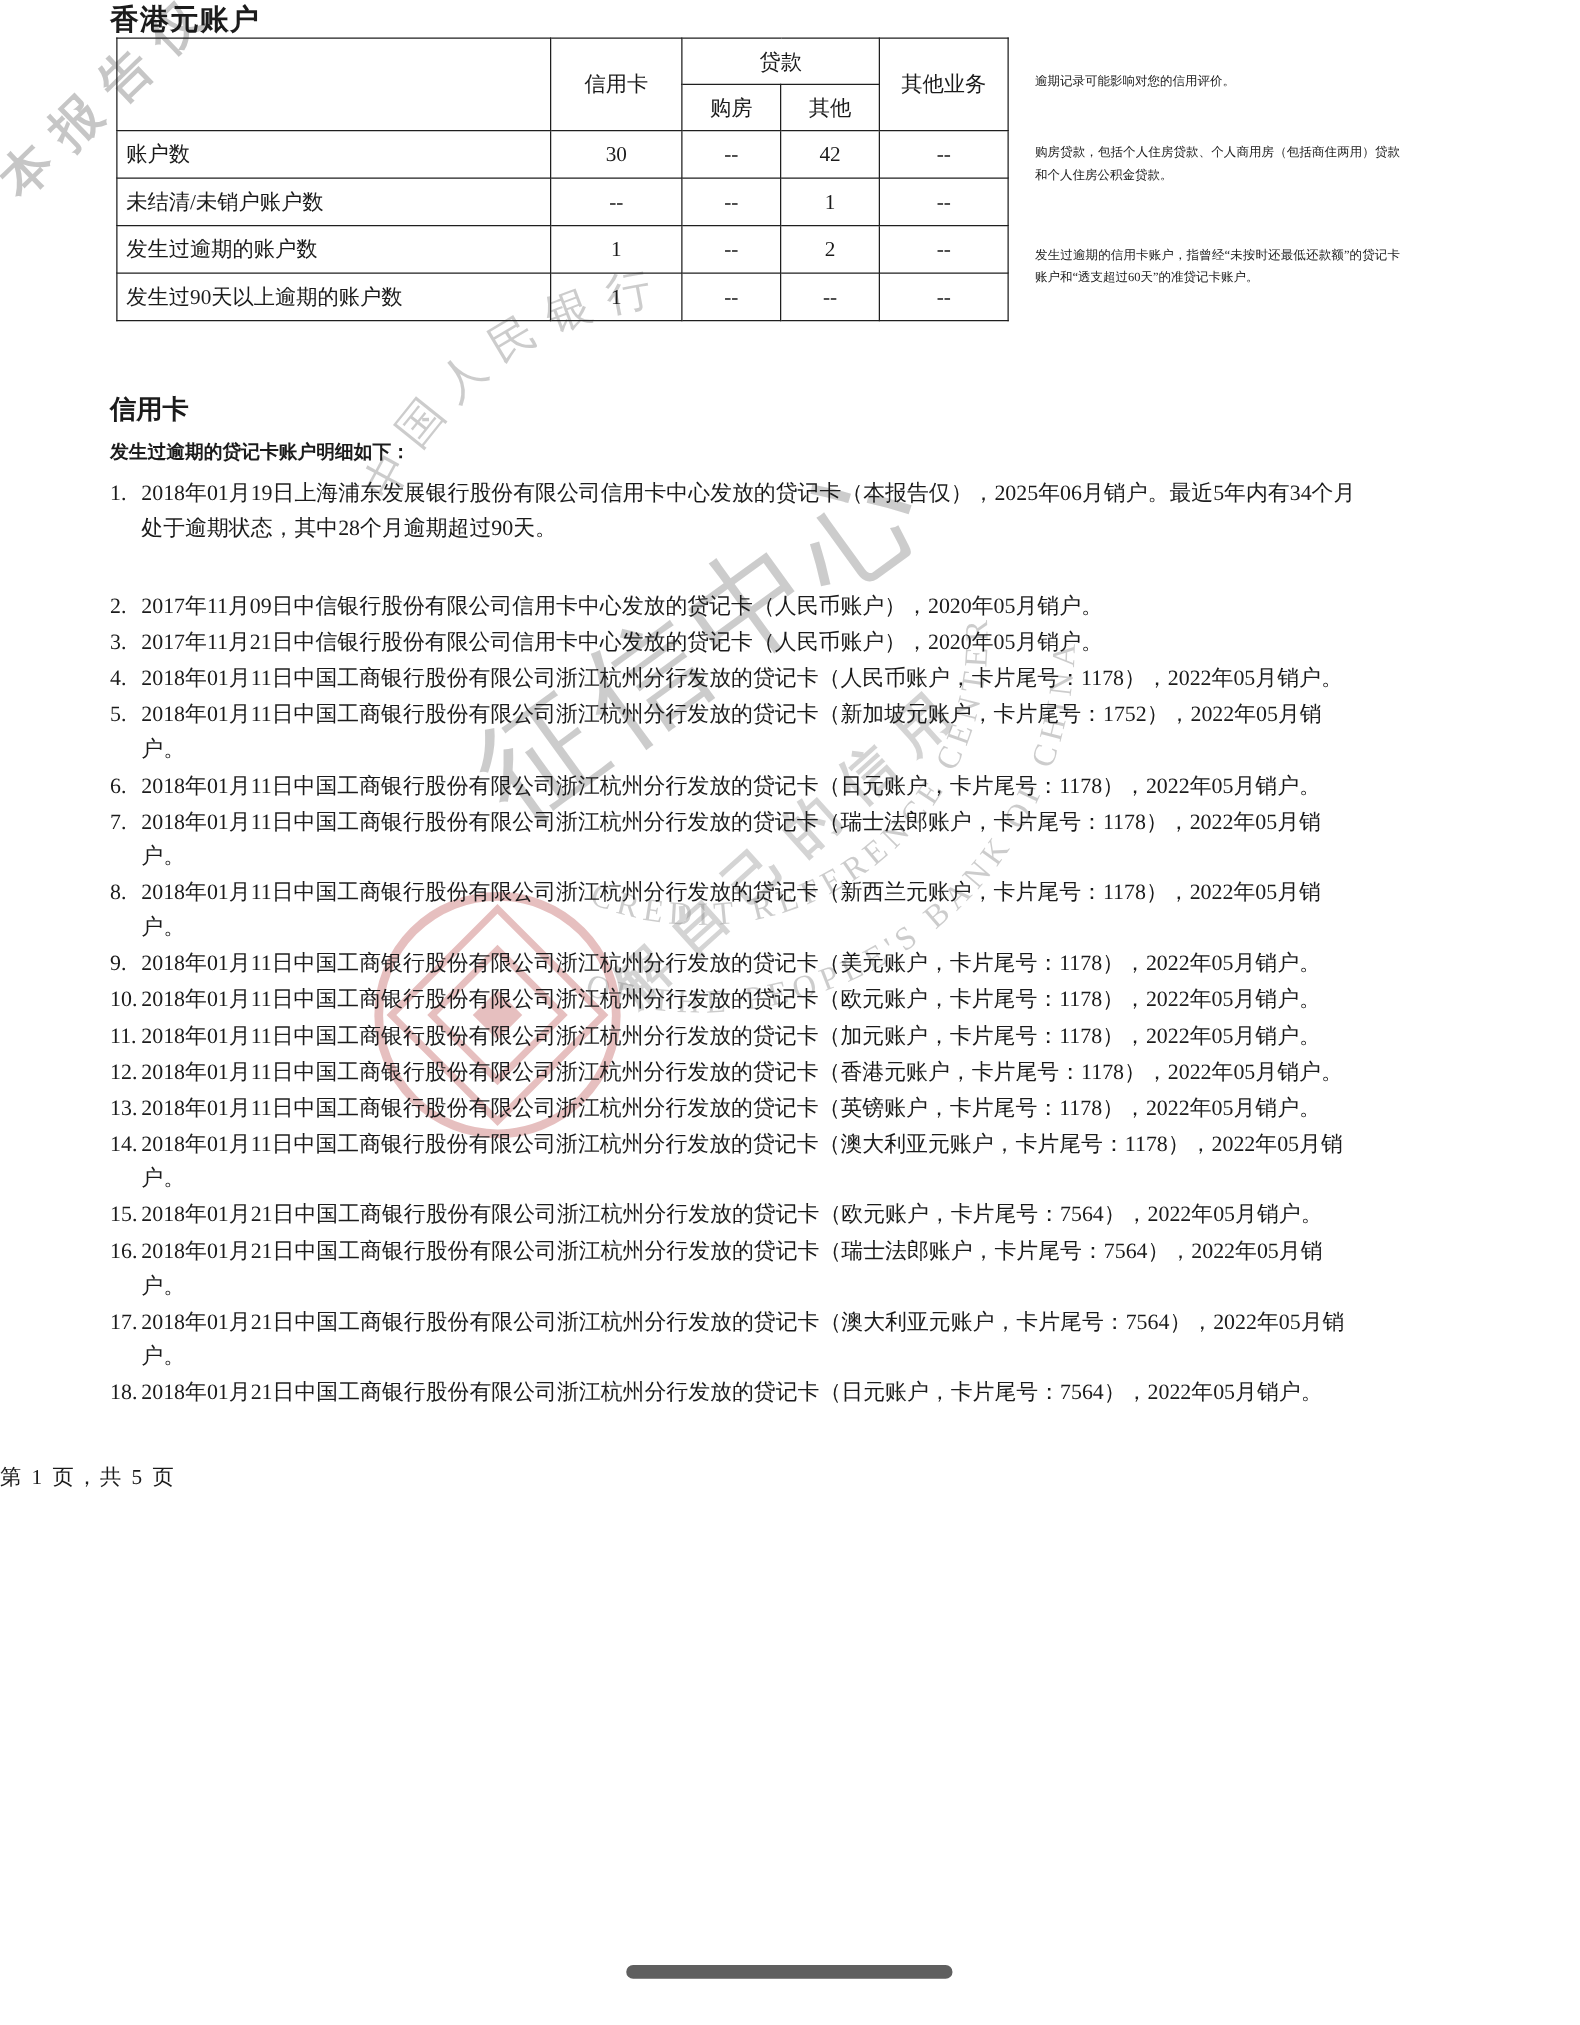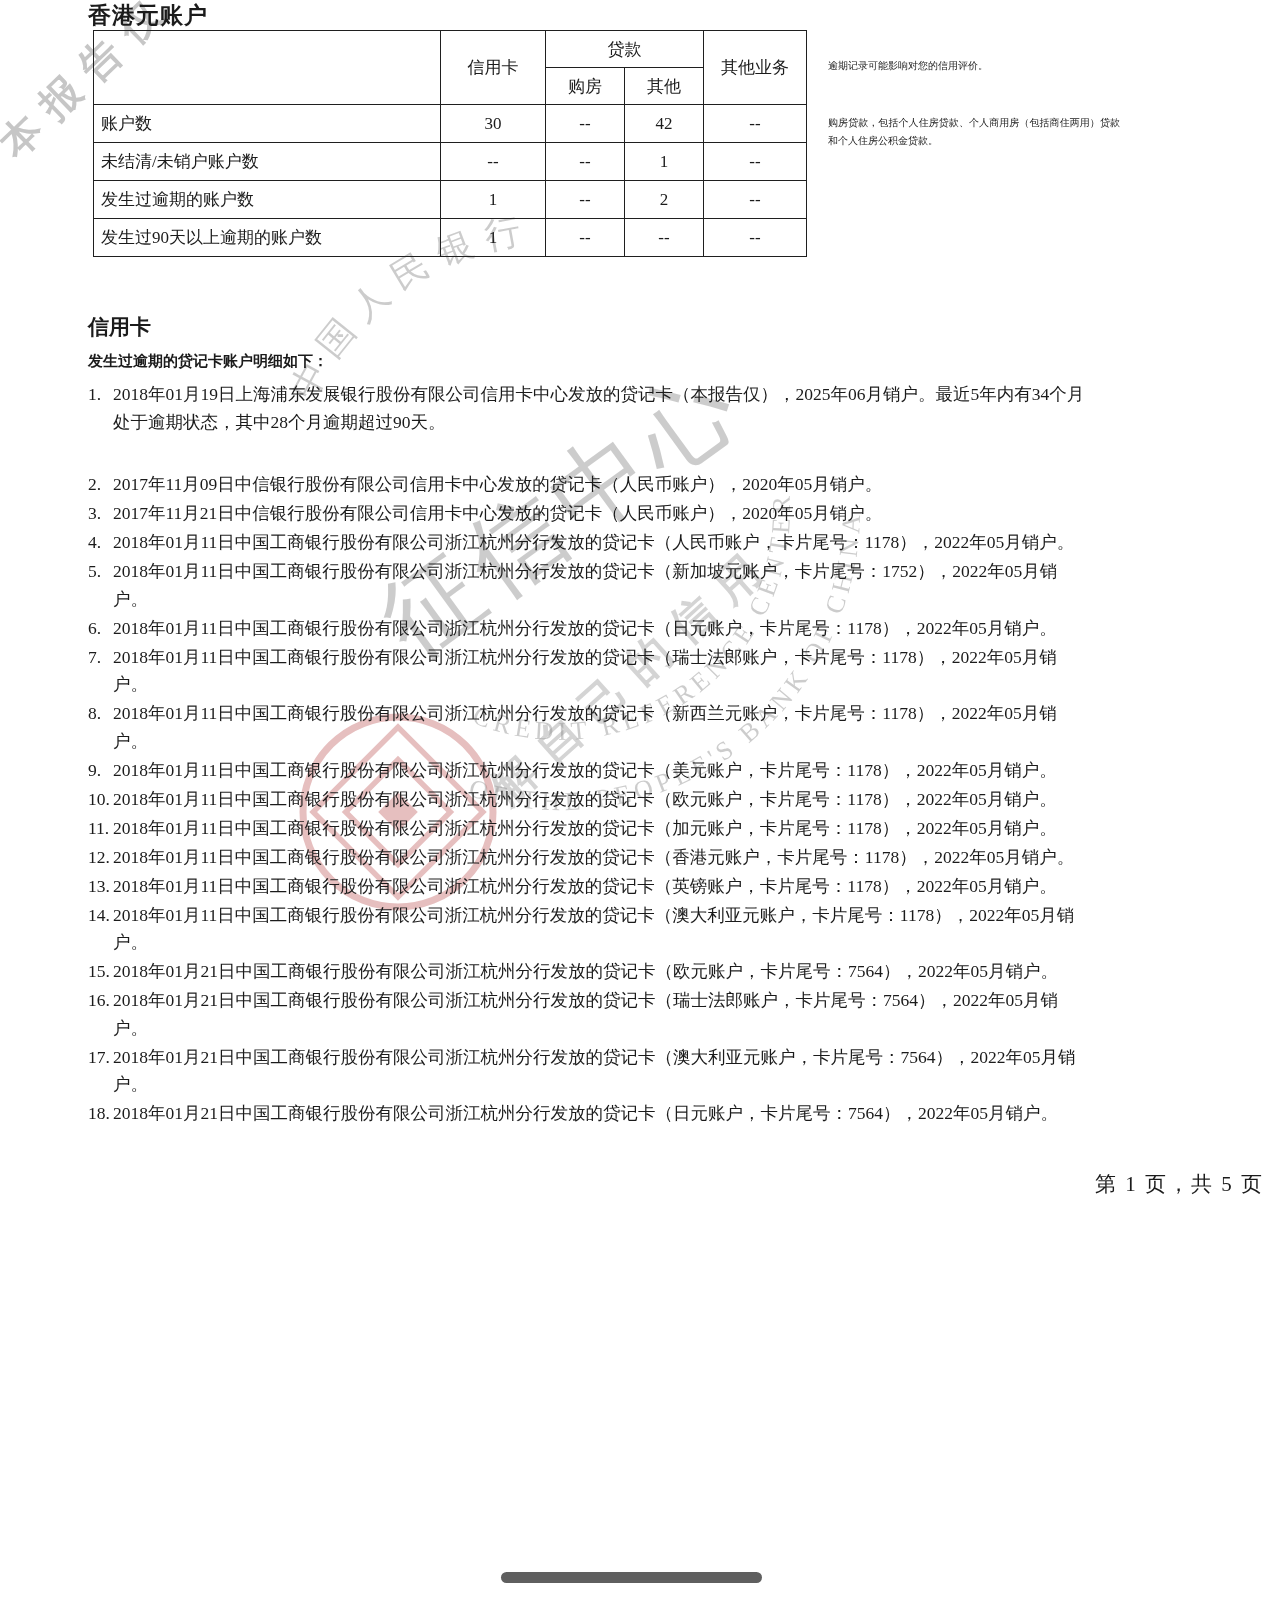--- a/index.html
+++ b/index.html
@@ -54,21 +54,21 @@
     list-style:none; font-size:17.5px; line-height:27.5px;
   }
   ol.acct-list.overdue { top:381px; }
   ol.acct-list.normal  { top:471px; }
   ol.acct-list li { display:flex; margin-bottom:1.5px; }
   ol.acct-list .num { flex:0 0 25px; }
   ol.acct-list .txt { flex:1 1 auto; }
 
   .page-footer {
     position:absolute; left:0; top:1170px; width:100%;
-    text-align:right; font-size:21px; letter-spacing:2px;
+    text-align:left; font-size:17px; letter-spacing:2px;
   }
 
   .home-indicator {
     position:absolute; left:501px; top:1572px; width:261px; height:11px;
     border-radius:6px; background:#5f5f5f;
   }
 
   .wm text { font-family:"Liberation Serif","DejaVu Serif",serif; }
   .hw text { font-family:"DejaVu Sans","Liberation Sans",sans-serif; font-weight:700; }
 </style>
@@ -166,20 +166,21 @@
           <td>1</td>
           <td>--</td>
           <td>--</td>
           <td>--</td>
         </tr>
       </tbody>
     </table>
 
     <p class="note note1">逾期记录可能影响对您的信用评价。</p>
     <p class="note note2">购房贷款，包括个人住房贷款、个人商用房（包括商住两用）贷款和个人住房公积金贷款。</p>
+    <p class="note note3">发生过逾期的信用卡账户，指曾经“未按时还最低还款额”的贷记卡账户和“透支超过60天”的准贷记卡账户。</p>
 
     <div class="section-title">信用卡</div>
 
     <div class="sub-heading overdue">发生过逾期的贷记卡账户明细如下：</div>
 
     <ol class="acct-list overdue">
       <li>
         <span class="num">1.</span>
         <span class="txt">2018年01月19日上海浦东发展银行股份有限公司信用卡中心发放的贷记卡（本报告仅），2025年06月销户。最近5年内有34个月处于逾期状态，其中28个月逾期超过90天。</span>
       </li>

